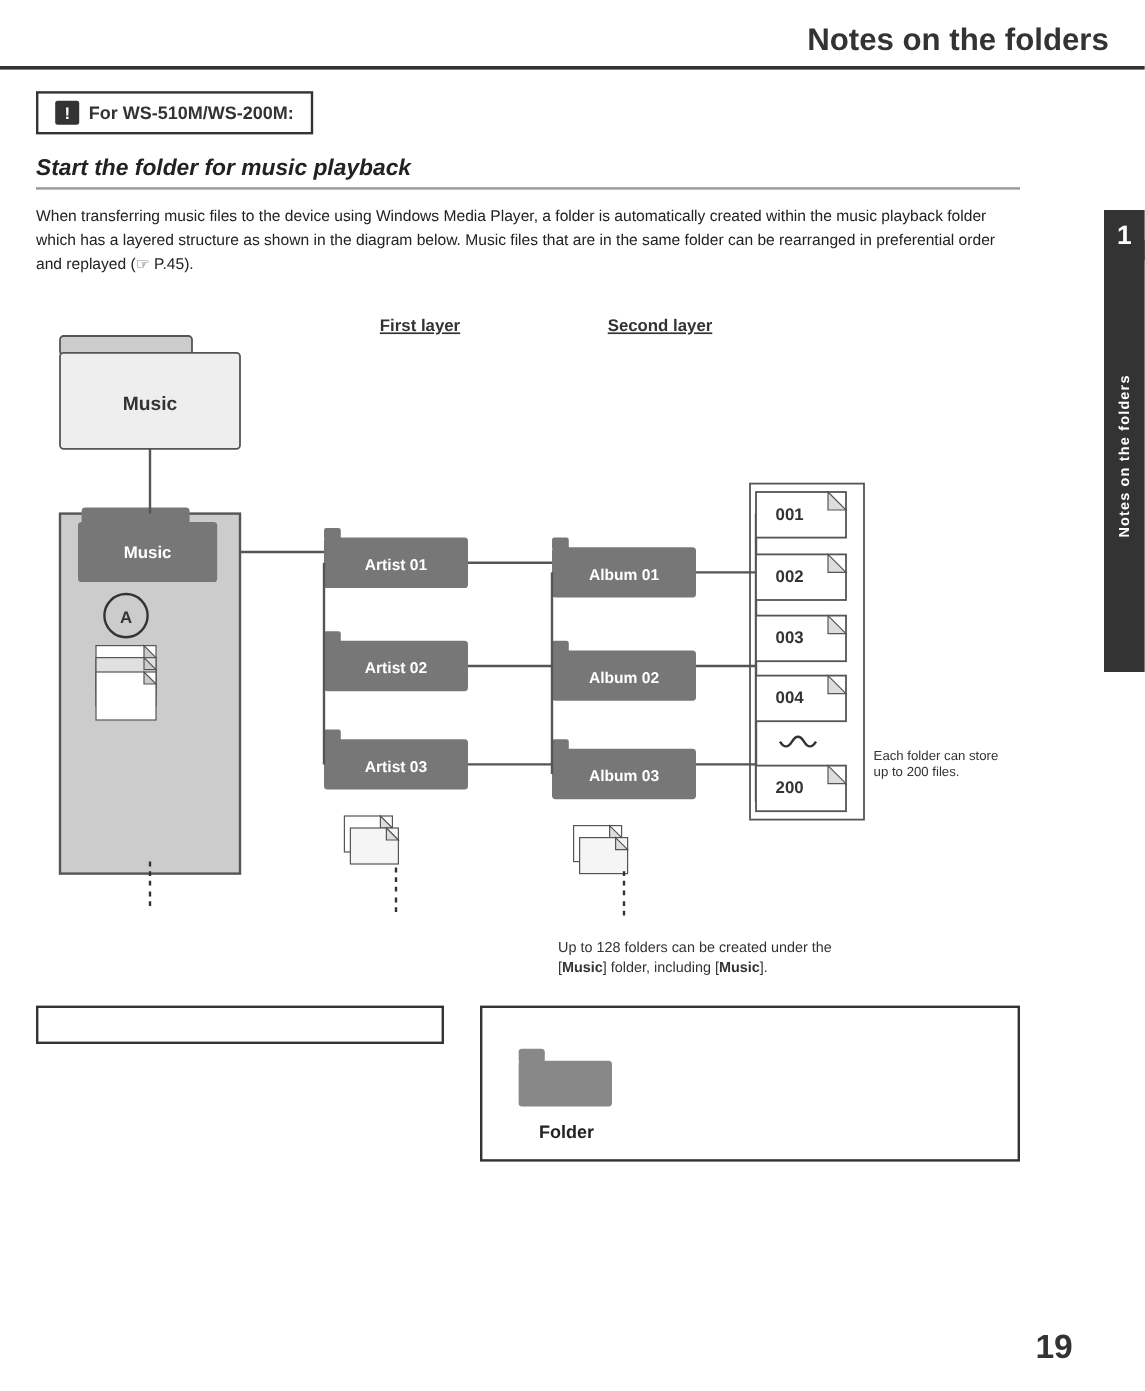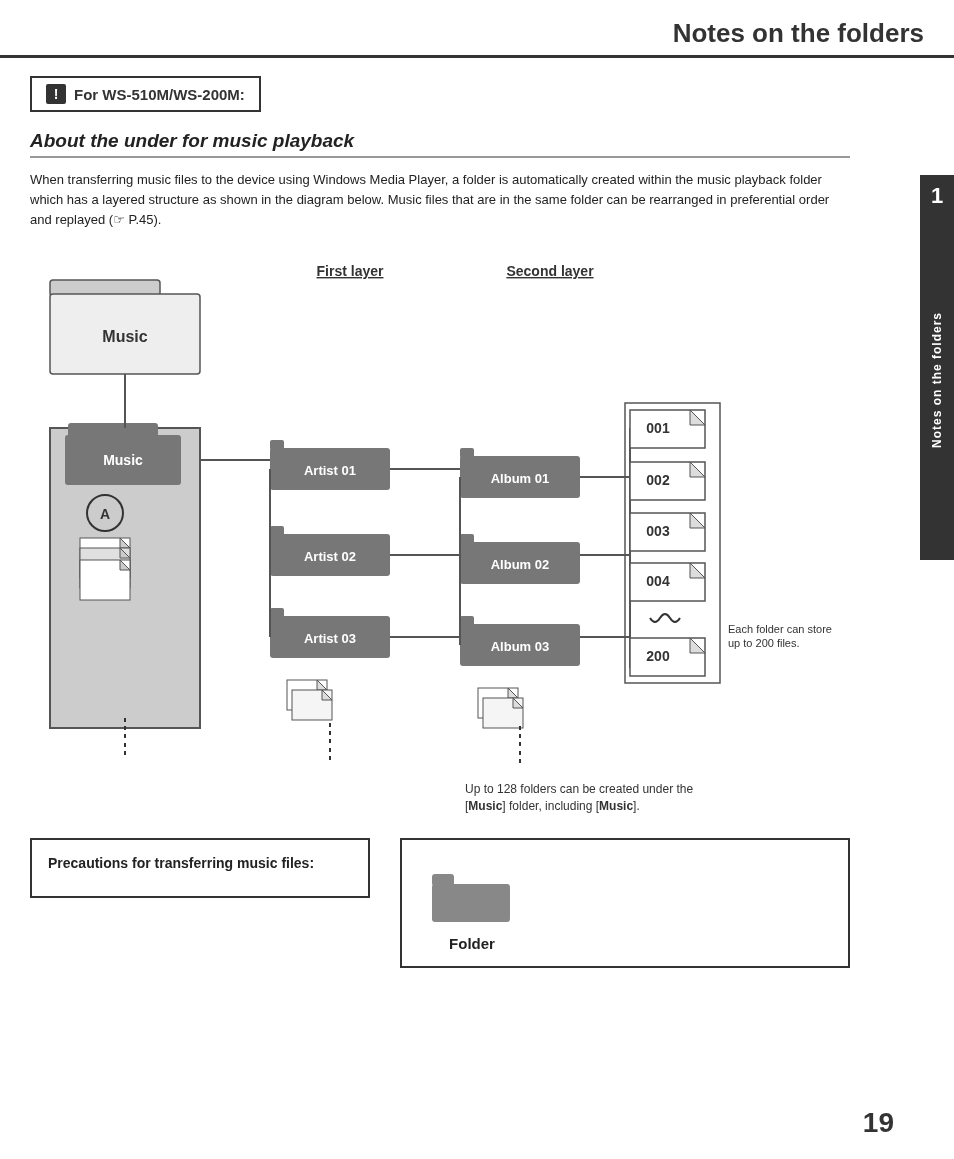--- a/index.html
+++ b/index.html
@@ -201,21 +201,21 @@
 
 <div class="main-content">
 
   
   <div class="warning-box">
     <div class="warning-icon">!</div>
     <span class="warning-text">For WS-510M/WS-200M:</span>
   </div>
 
   
-  <div class="section-heading">About the under for music playback</div>
+  <div class="section-heading">Start the folder for music playback</div>
 
   
   <p class="body-text">When transferring music files to the device using Windows Media Player, a folder is automatically created within the music playback folder which has a layered structure as shown in the diagram below. Music files that are in the same folder can be rearranged in preferential order and replayed (<span style="font-family:serif;">☞</span> P.45).</p>
 
   
   <div class="diagram-area">
     <svg class="diagram-svg" viewBox="0 0 820 580" xmlns="http://www.w3.org/2000/svg">
 
       <rect x="20" y="32" width="110" height="16" rx="3" fill="#ccc" stroke="#555" stroke-width="1.5"></rect>
       <rect x="20" y="46" width="150" height="80" rx="3" fill="#eee" stroke="#555" stroke-width="1.5"></rect>
@@ -335,21 +335,20 @@
 
       <text x="435" y="545" font-size="12" fill="#333">Up to 128 folders can be created under the</text>
       <text x="435" y="562" font-size="12" fill="#333">[<tspan font-weight="bold">Music</tspan>] folder, including [<tspan font-weight="bold">Music</tspan>].</text>
 
     </svg>
   </div>
 
   
   <div class="bottom-section">
     <div class="precautions-box">
-      <div class="precautions-title">Precautions for transferring music files:</div>
     </div>
 
     <div class="legend-box">
 
       <div class="legend-item">
         <svg width="80" height="65" viewBox="0 0 80 65">
           <rect x="0" y="14" width="22" height="12" rx="3" fill="#888"></rect>
           <rect x="0" y="24" width="78" height="38" rx="3" fill="#888"></rect>
         </svg>
         <span class="legend-label">Folder</span>

